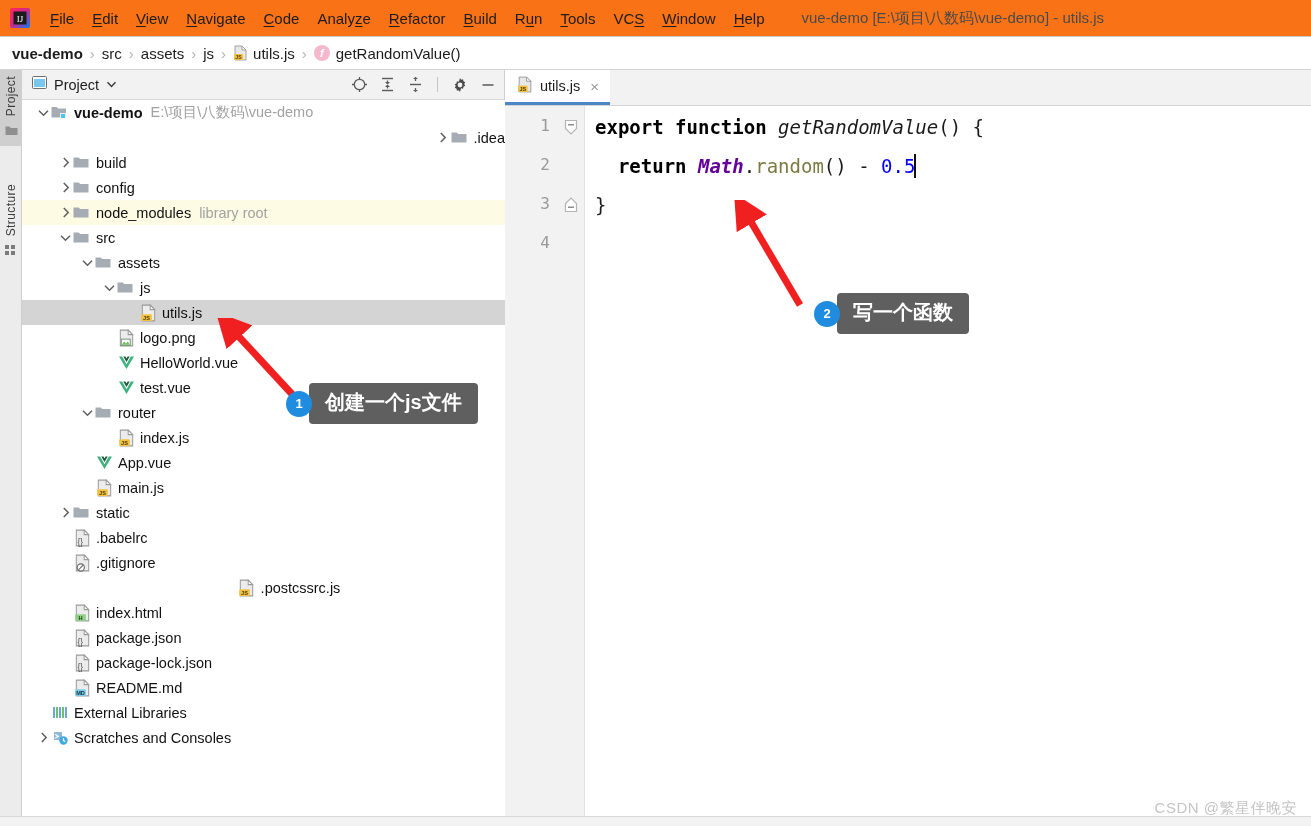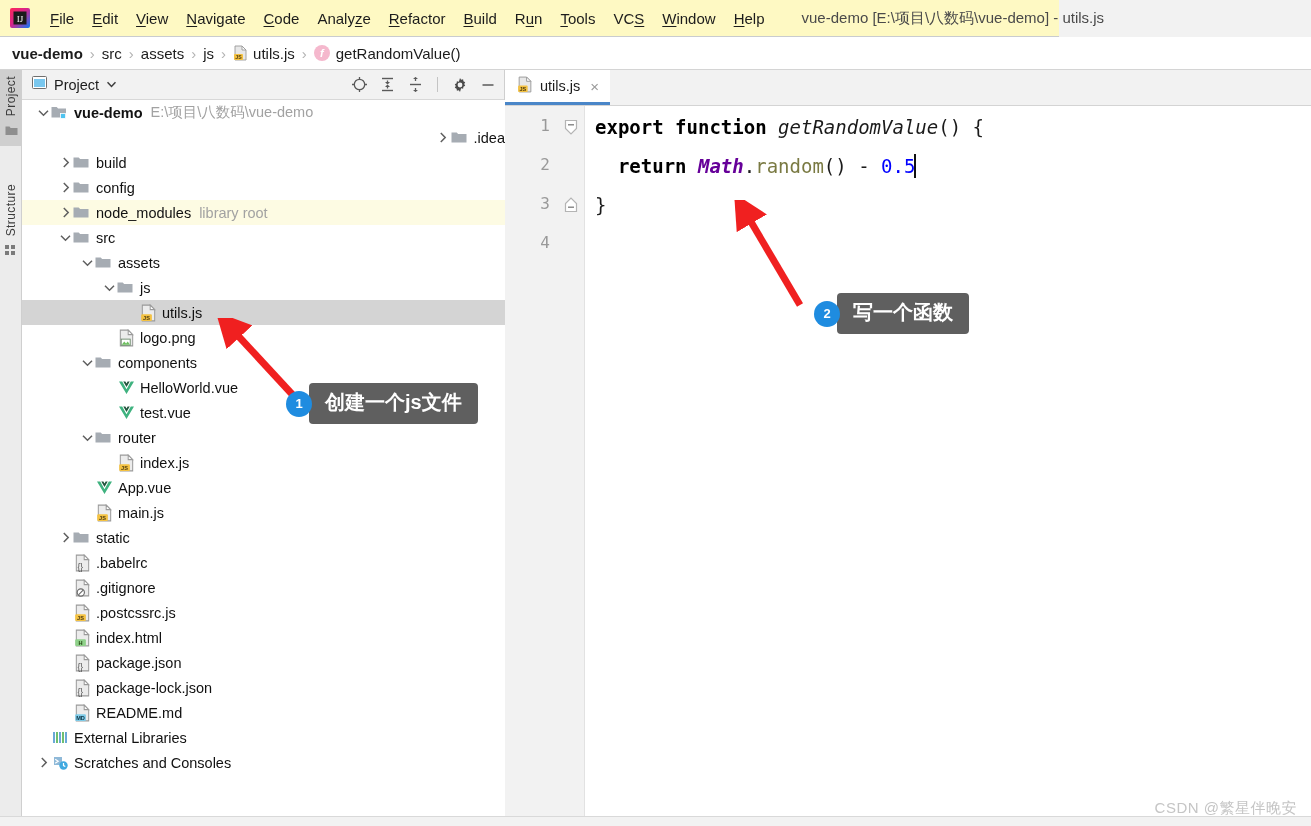--- a/index.html
+++ b/index.html
@@ -11,22 +11,22 @@
     font-family: "Liberation Sans", "DejaVu Sans", sans-serif;
   }
   #app {
     position: relative;
     width: 1311px; height: 826px;
     background: #f2f2f2;
   }
 
   
   .titlebar {
-    position: absolute; left: 0; top: 0; width: 1059px; height: 37px;
-    background: #fef9c3;
+    position: absolute; left: 0; top: 0; width: 1311px; height: 37px;
+    background: #f97316;
     border-bottom: 1px solid #c9cccf;
     display: flex; align-items: center;
   }
   .ij-logo {
     width: 22px; height: 22px; margin-left: 9px; margin-right: 10px;
     position: relative; flex: none;
   }
   .ij-logo svg { display: block; }
   .menu {
     display: flex; align-items: center; gap: 0px;
@@ -461,33 +461,20 @@
           <span class="ticon">
             <svg width="17" height="18" viewBox="0 0 15 16">
               <path d="M2 1h7l4 4v10H2z" fill="#ececec" stroke="#9a9a9a" stroke-width="0.9"></path>
               <path d="M9 1l4 4H9z" fill="#ffffff" stroke="#9a9a9a" stroke-width="0.9"></path>
               <rect x="2.8" y="9" width="8" height="5.5" fill="#ffffff" stroke="#6a8a6a" stroke-width="0.8"></rect>
               <path d="M3.2 14L5.5 11l1.6 1.8L8.6 11l2 3z" fill="#6dbf5f"></path>
             </svg>
           </span>
           <span class="tlabel">logo.png</span>
         </div>
-        <div class="trow" style="padding-left: 58px;">
-          <span class="arrow">
-            <svg width="11" height="8" viewBox="0 0 11 8">
-              <path d="M1 1.8L5.5 6.2L10 1.8" fill="none" stroke="#5f5f5f" stroke-width="1.5"></path>
-            </svg>
-          </span>
-          <span class="ticon">
-            <svg width="18" height="15" viewBox="0 0 18 15">
-              <path d="M0.5 2.5h5.2l1.4 1.6H15.5v8.4H0.5z" fill="#a6acb3"></path>
-            </svg>
-          </span>
-          <span class="tlabel">components</span>
-        </div>
         <div class="trow" style="padding-left: 80px;">
           <span class="arrow"></span>
           <span class="ticon">
             <svg width="17" height="15" viewBox="0 0 17 15">
               <path d="M1 1.5h3.2L8.5 9.2 12.8 1.5H16L8.5 14z" fill="#3fb27f"></path>
               <path d="M5.3 1.5h2.1L8.5 3.6 9.6 1.5h2.1L8.5 7z" fill="#22543d"></path>
             </svg>
           </span>
           <span class="tlabel">HelloWorld.vue</span>
         </div>
@@ -577,21 +564,21 @@
           <span class="ticon">
             <svg width="17" height="18" viewBox="0 0 15 16">
               <path d="M2 1h7l4 4v10H2z" fill="#ececec" stroke="#9a9a9a" stroke-width="0.9"></path>
               <path d="M9 1l4 4H9z" fill="#ffffff" stroke="#9a9a9a" stroke-width="0.9"></path>
               <circle cx="6" cy="12" r="3.2" fill="#ffffff" stroke="#6a6a6a" stroke-width="1"></circle>
               <path d="M3.9 14.1L8.1 9.9" stroke="#6a6a6a" stroke-width="1"></path>
             </svg>
           </span>
           <span class="tlabel">.gitignore</span>
         </div>
-        <div class="trow" style="padding-left: 36px;">
+        <div class="trow" style="padding-left: 36px; justify-content: center;">
           <span class="arrow"></span>
           <span class="ticon">
             <svg width="17" height="18" viewBox="0 0 15 16">
               <path d="M2 1h7l4 4v10H2z" fill="#ececec" stroke="#9a9a9a" stroke-width="0.9"></path>
               <path d="M9 1l4 4H9z" fill="#ffffff" stroke="#9a9a9a" stroke-width="0.9"></path>
               <rect x="1" y="9.2" width="9.5" height="6" rx="1" fill="#f4c242"></rect>
               <text x="5.75" y="14.1" font-size="5" text-anchor="middle" fill="#4b3a10" font-family="Liberation Sans, sans-serif" font-weight="bold">JS</text>
             </svg>
           </span>
           <span class="tlabel">.postcssrc.js</span>

